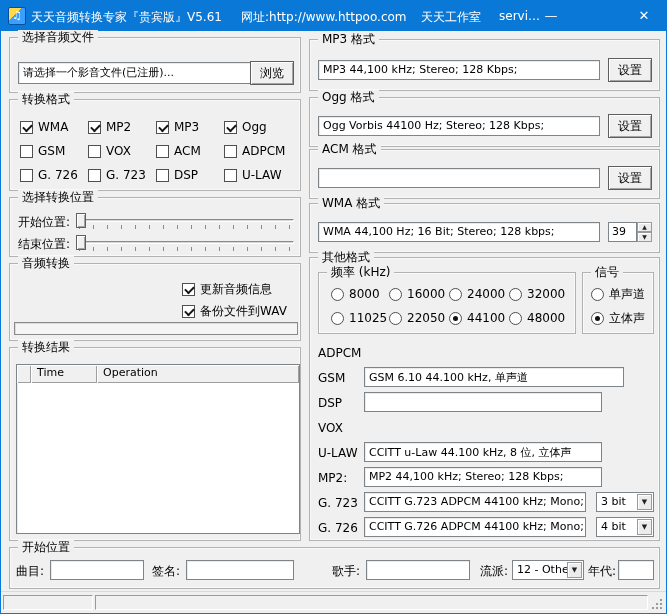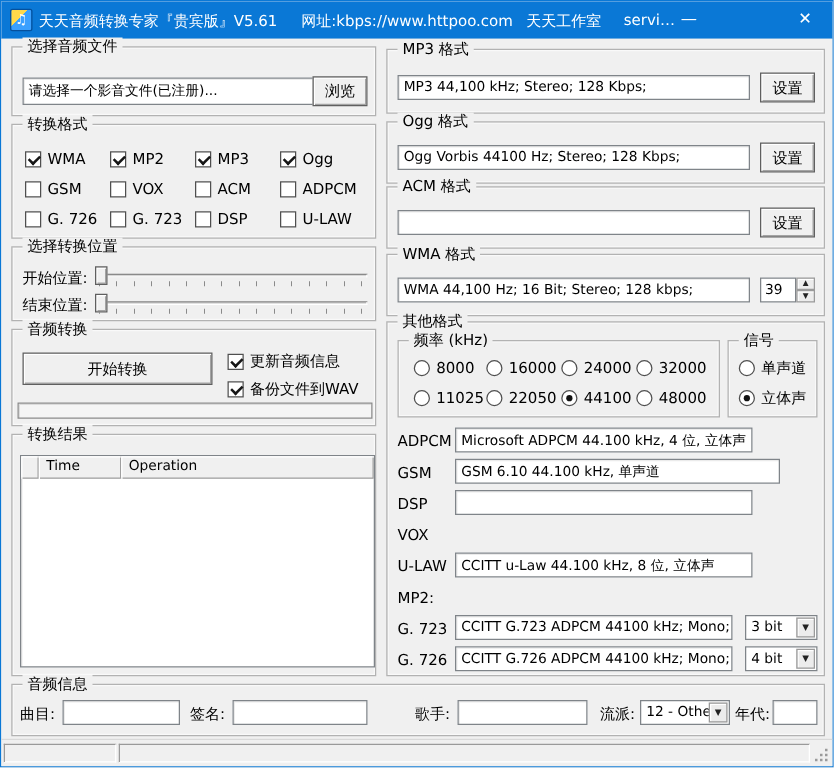--- a/index.html
+++ b/index.html
@@ -70,21 +70,21 @@
   .grip::after { content:""; position:absolute; right:1px; bottom:1px; width:2px; height:2px; background:#9a9a9a; box-shadow:-4px 0 #9a9a9a, -8px 0 #9a9a9a, 0 -4px #9a9a9a, -4px -4px #9a9a9a, 0 -8px #9a9a9a; }
 </style>
 </head>
 <body>
 
 <div class="window">
 
   <div class="titlebar">
     <div class="app-icon">♫</div>
     <span class="tseg" style="left:30px">天天音频转换专家『贵宾版』V5.61</span>
-    <span class="tseg" style="left:240px">网址:kbps://www.httpoo.com</span>
+    <span class="tseg" style="left:240px">网址:http://www.httpoo.com</span>
     <span class="tseg" style="left:420px">天天工作室</span>
     <span class="tseg" style="left:498px">servi…</span>
     <div class="tbtn" style="left:528px">—</div>
     <div class="tbtn" style="right:0">✕</div>
   </div>
 
   <div class="bodyarea">
 
     <div class="grp" style="left:8px;top:6px;width:292px;height:56px">
       <span class="legend">选择音频文件</span>
@@ -155,21 +155,20 @@
       <span class="flabel" style="left:8px;top:38px">结束位置:</span>
       <div class="slider" style="left:66px;top:35px;width:218px">
         <div class="channel"></div>
         <div class="ticks"></div>
         <div class="thumb"></div>
       </div>
     </div>
 
     <div class="grp" style="left:8px;top:232px;width:292px;height:78px">
       <span class="legend">音频转换</span>
-      <div class="btn" style="left:8px;top:18px;width:152px;height:26px">开始转换</div>
       <label class="cb on" style="left:172px;top:18px">
           <span class="box"></span>
           <span class="lbl">更新音频信息</span>
         </label>
       <label class="cb on" style="left:172px;top:40px">
           <span class="box"></span>
           <span class="lbl">备份文件到WAV</span>
         </label>
       <div class="progress" style="left:4px;top:58px;width:284px;height:13px"></div>
     </div>
@@ -258,52 +257,52 @@
             <span class="dot"></span>
             <span class="lbl">单声道</span>
           </label>
         <label class="rad on" style="left:8px;top:38px">
             <span class="dot"></span>
             <span class="lbl">立体声</span>
           </label>
       </div>
 
       <span class="flabel" style="left:8px;top:88px">ADPCM</span>
-      <div class="tbox" style="left:54px;top:84px;width:238px">Microsoft ADPCM 44.100 kHz, 4 位, 立体声</div>
 
       <span class="flabel" style="left:8px;top:113px">GSM</span>
       <div class="tbox" style="left:54px;top:109px;width:260px">GSM 6.10 44.100 kHz, 单声道</div>
 
       <span class="flabel" style="left:8px;top:138px">DSP</span>
       <div class="tbox" style="left:54px;top:134px;width:238px"></div>
 
       <span class="flabel" style="left:8px;top:163px">VOX</span>
 
       <span class="flabel" style="left:8px;top:188px">U-LAW</span>
       <div class="tbox" style="left:54px;top:184px;width:238px">CCITT u-Law 44.100 kHz, 8 位, 立体声</div>
 
       <span class="flabel" style="left:8px;top:213px">MP2:</span>
+      <div class="tbox" style="left:54px;top:209px;width:238px">MP2 44,100 kHz; Stereo;  128 Kbps;</div>
 
       <span class="flabel" style="left:8px;top:238px">G. 723</span>
       <div class="tbox" style="left:54px;top:234px;width:222px">CCITT G.723 ADPCM 44100 kHz; Mono; 3</div>
       <div class="combo" style="left:286px;top:234px;width:58px">
         <span class="txt">3 bit</span>
         <span class="drop">▼</span>
       </div>
 
       <span class="flabel" style="left:8px;top:263px">G. 726</span>
       <div class="tbox" style="left:54px;top:259px;width:222px">CCITT G.726 ADPCM 44100 kHz; Mono; 4</div>
       <div class="combo" style="left:286px;top:259px;width:58px">
         <span class="txt">4 bit</span>
         <span class="drop">▼</span>
       </div>
     </div>
 
     <div class="grp" style="left:8px;top:516px;width:651px;height:42px">
-      <span class="legend">音频信息</span>
+      <span class="legend">开始位置</span>
       <span class="flabel" style="left:6px;top:15px">曲目:</span>
       <div class="tbox" style="left:40px;top:12px;width:94px"></div>
       <span class="flabel" style="left:142px;top:15px">签名:</span>
       <div class="tbox" style="left:176px;top:12px;width:108px"></div>
       <span class="flabel" style="left:322px;top:15px">歌手:</span>
       <div class="tbox" style="left:356px;top:12px;width:104px"></div>
       <span class="flabel" style="left:470px;top:15px">流派:</span>
       <div class="combo" style="left:502px;top:12px;width:72px">
         <span class="txt">12 - Other</span>
         <span class="drop">▼</span>

